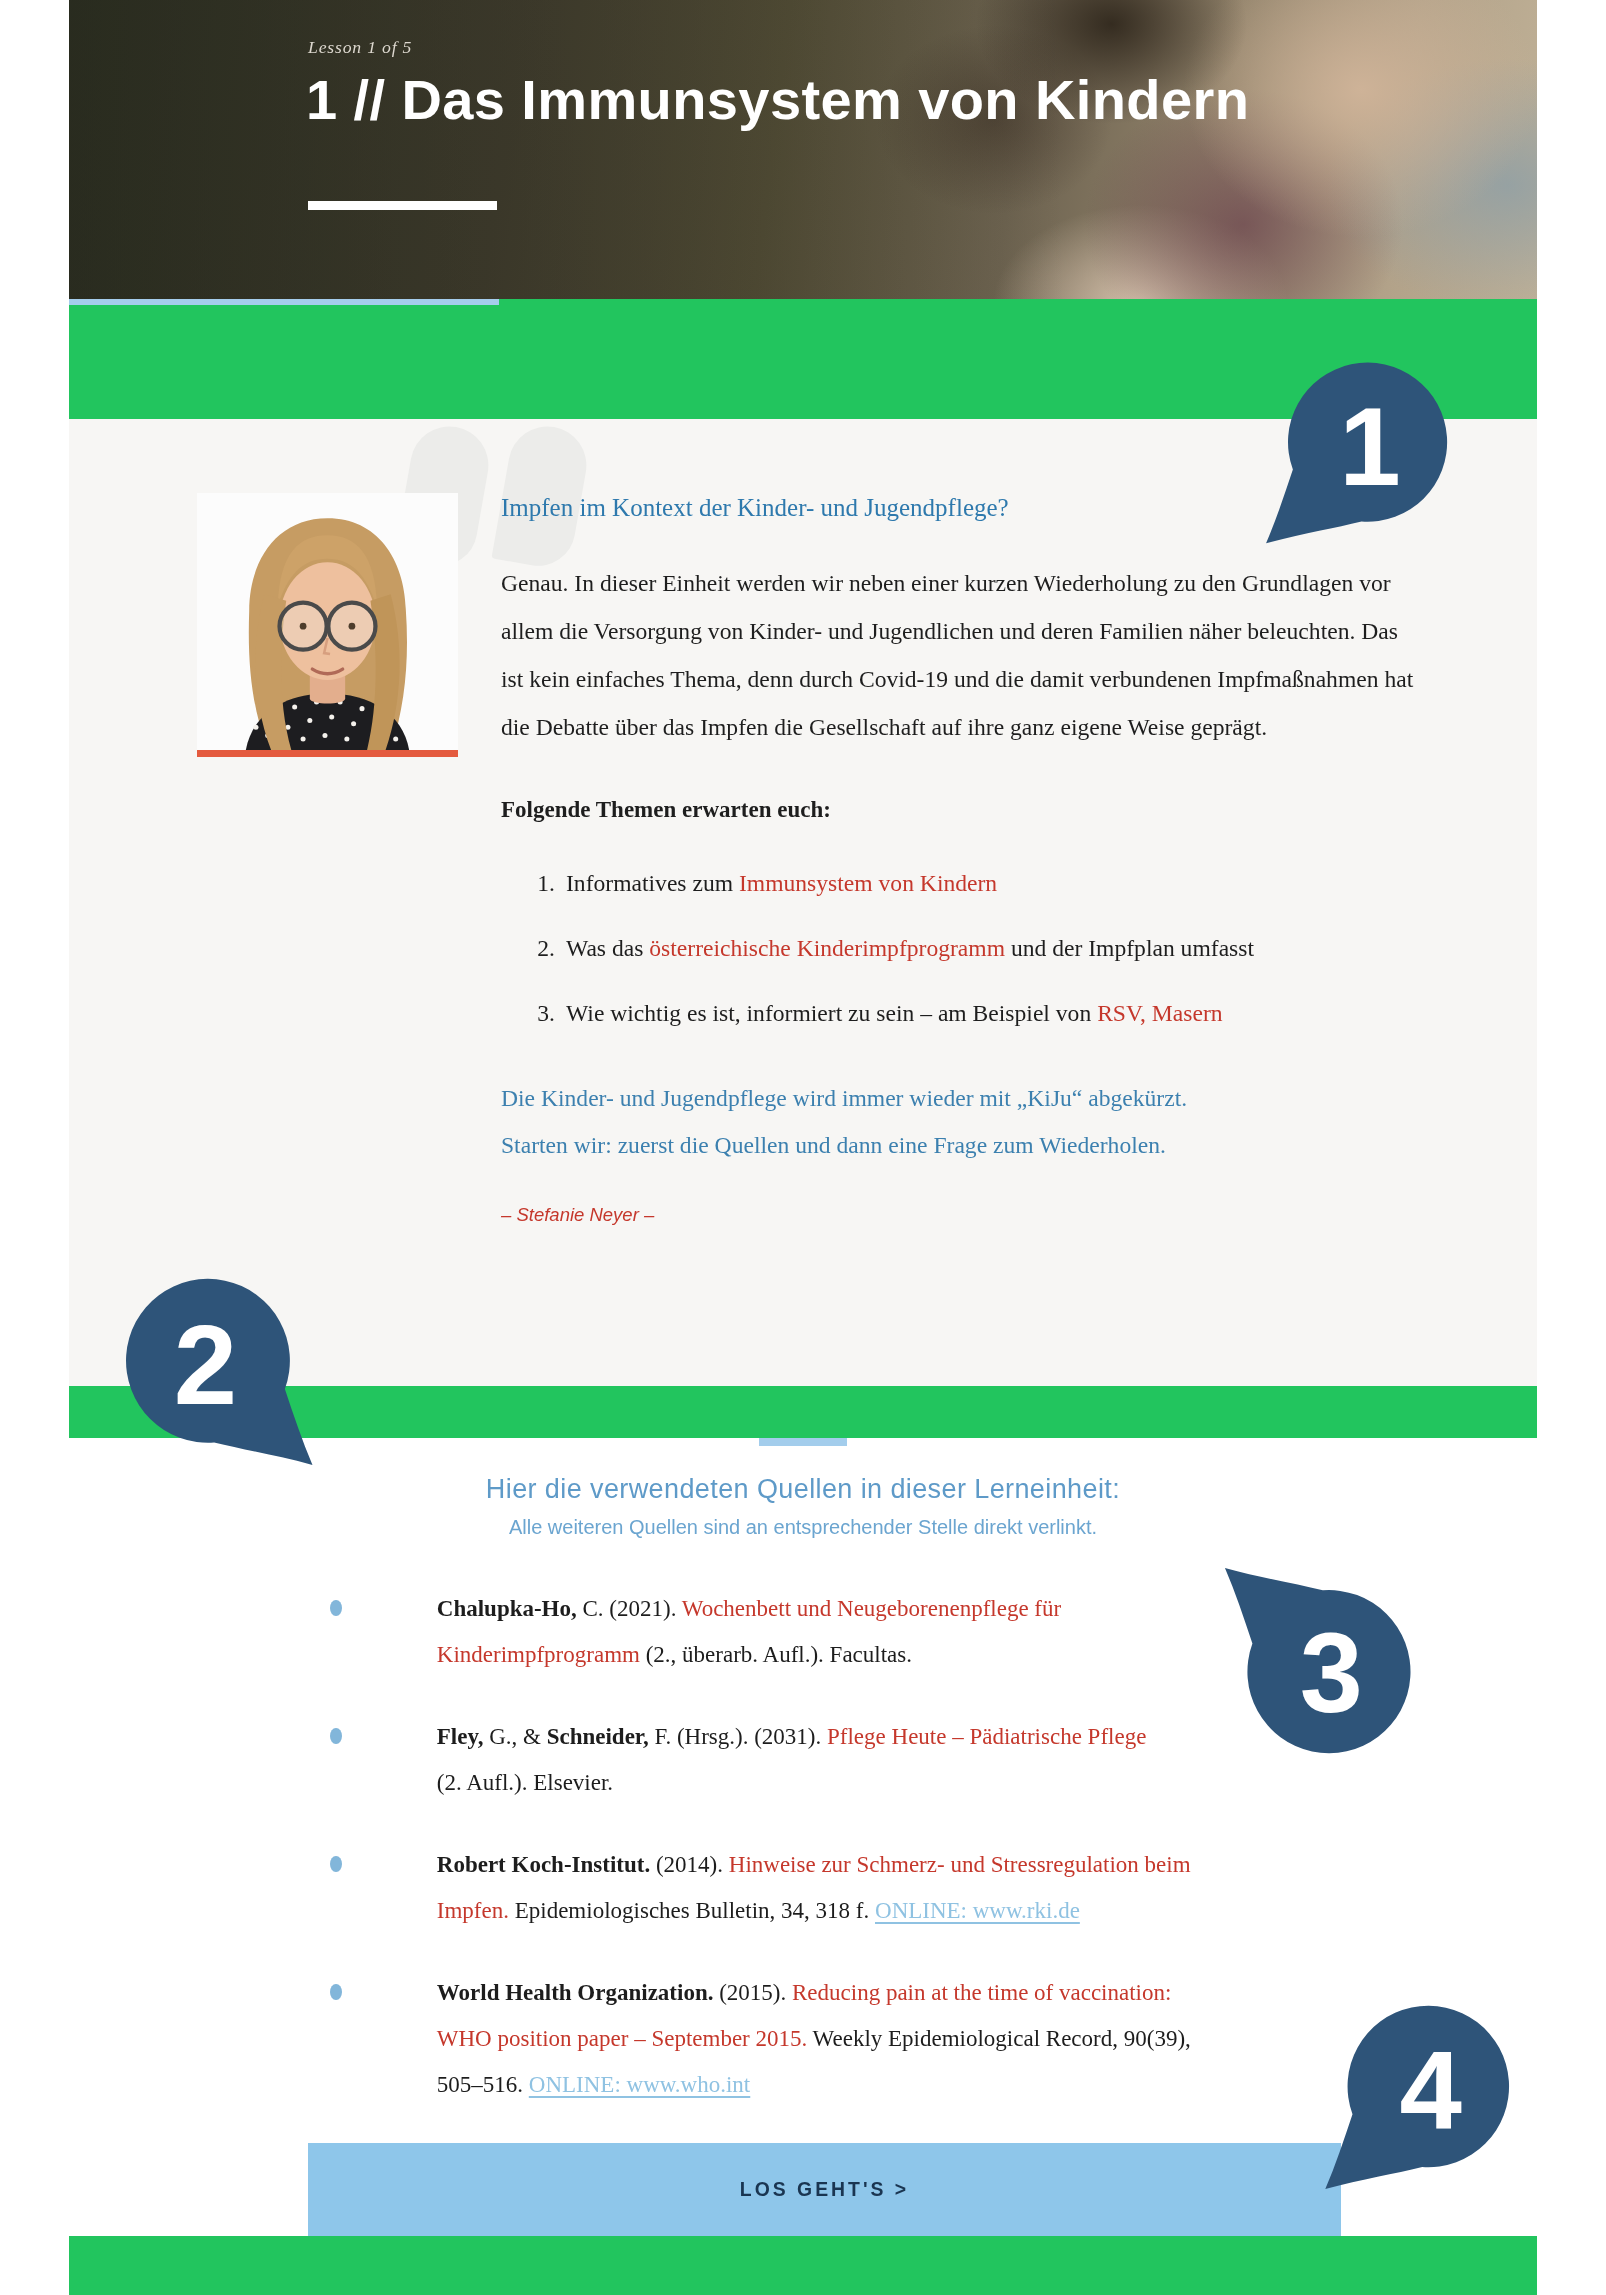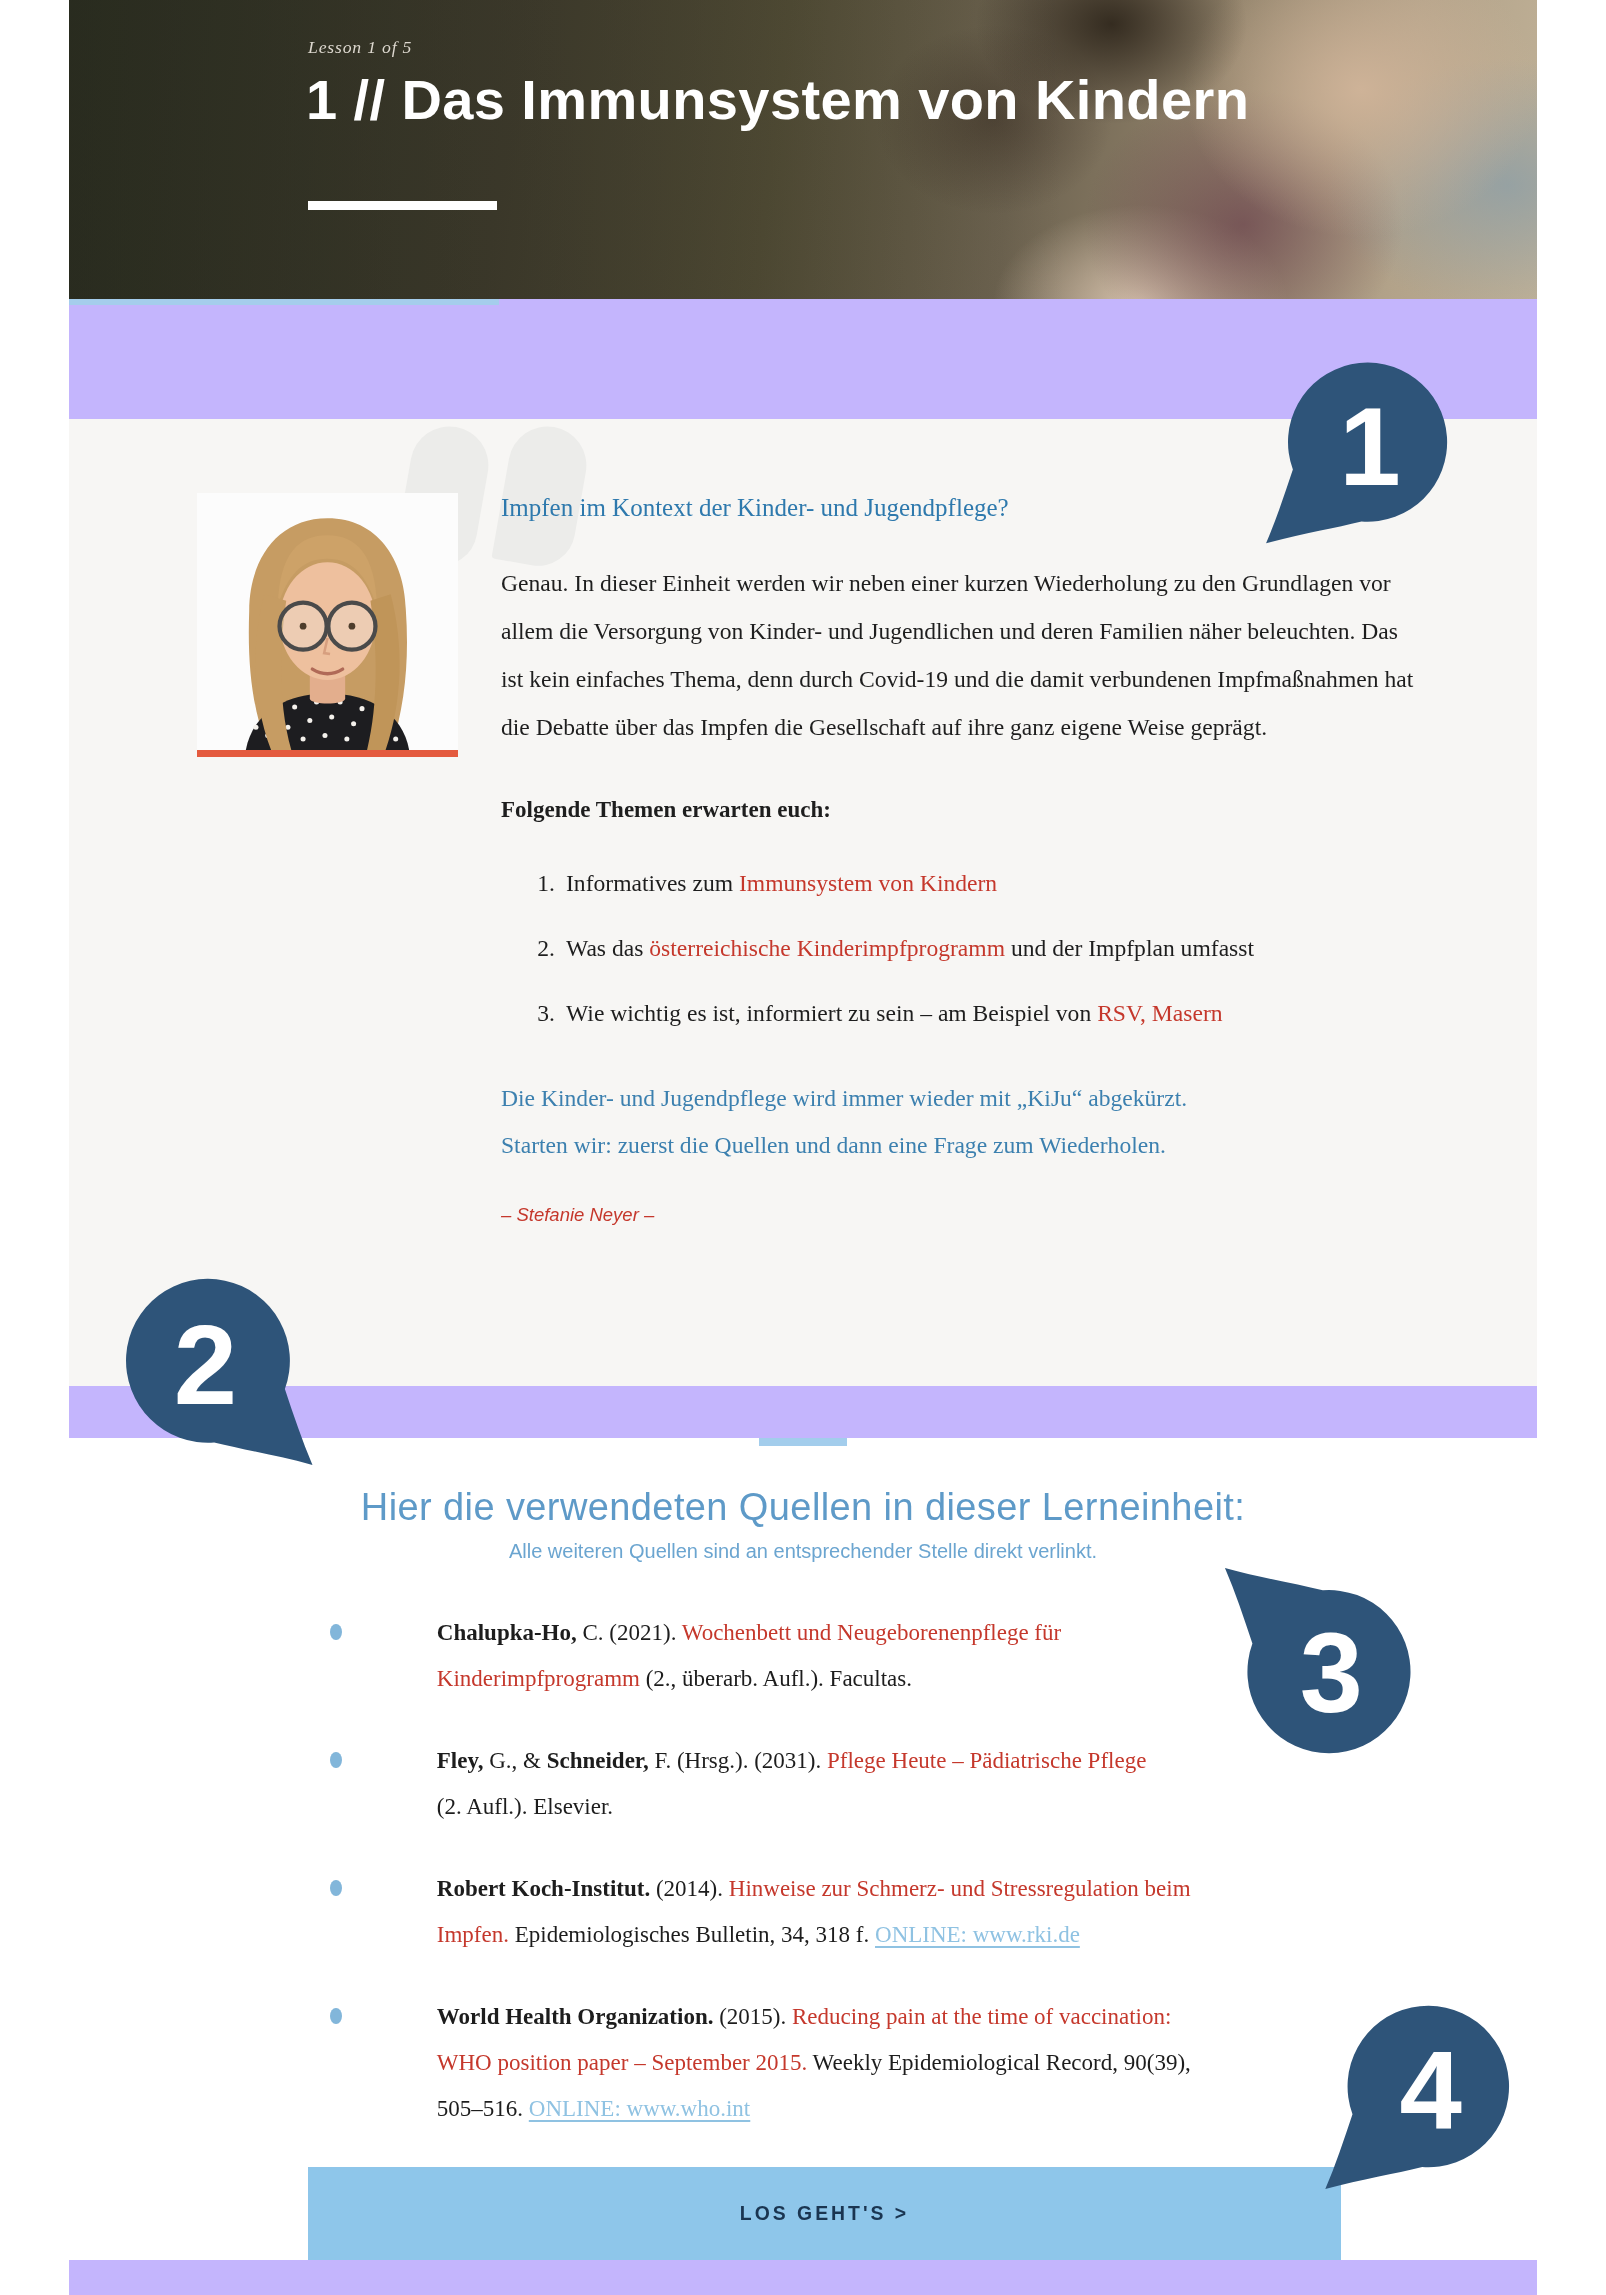--- a/index.html
+++ b/index.html
@@ -1,19 +1,19 @@
 <!DOCTYPE html>
 <html lang="de" style="font-size:13.5px"><head>
 <meta charset="utf-8">
 <style>
   * { margin:0; padding:0; box-sizing:border-box; }
   html,body { background:#ffffff; }
   .page {
     position:relative; width:1468px; height:2295px; margin:0 auto;
-    background:#c4b5fd; overflow:hidden;
+    background:#22c55e; overflow:hidden;
     font-family:"Liberation Serif", serif; color:#1e1e1e;
   }
 
   
   .hero {
     position:relative; height:299px; overflow:hidden;
     background:
       linear-gradient(90deg, rgba(24,26,16,.50) 0%, rgba(24,26,16,.22) 42%, rgba(0,0,0,0) 68%),
       radial-gradient(194px 143px at 71% 8%,  rgba(40,32,22,.85), rgba(40,32,22,0) 70%),
       radial-gradient(253px 211px at 88% 30%, rgba(208,180,153,.95), rgba(208,180,153,0) 70%),
@@ -69,23 +69,23 @@
   .seg { }
   .seg-plain { }
   .seg-bold { font-weight:700; }
   .seg-red { color:#c5382c; }
   .seg-link { color:#8fc2e2; text-decoration:underline; text-underline-offset:4.2px; text-decoration-thickness:1.7px; }
 
   
   .sources-section { position:relative; background:#ffffff; }
   .sources-divider { width:88px; height:7.6px; background:#a3cdec; margin:52px auto 0; }
   .sources-heading {
-    margin-top:40px; text-align:center;
+    margin-top:28px; text-align:center;
     font-family:"Liberation Sans", sans-serif; font-weight:300;
-    font-size:38px; letter-spacing:0.4px; color:#5e9ac8;
+    font-size:27px; letter-spacing:0.4px; color:#5e9ac8;
   }
   .sources-subheading {
     margin-top:11px; text-align:center;
     font-family:"Liberation Sans", sans-serif; font-weight:300;
     font-size:20px; color:#6ba5d0;
   }
   .refs { margin:47px 0 0 261px; width:1012px; }
   .ref-row { display:flex; margin-bottom:36px; }
   .ref-row:last-child { margin-bottom:0; }
   .bullet { flex:none; width:11.8px; height:16px; border-radius:50%; background:#82b6da; margin-top:14.3px; }

